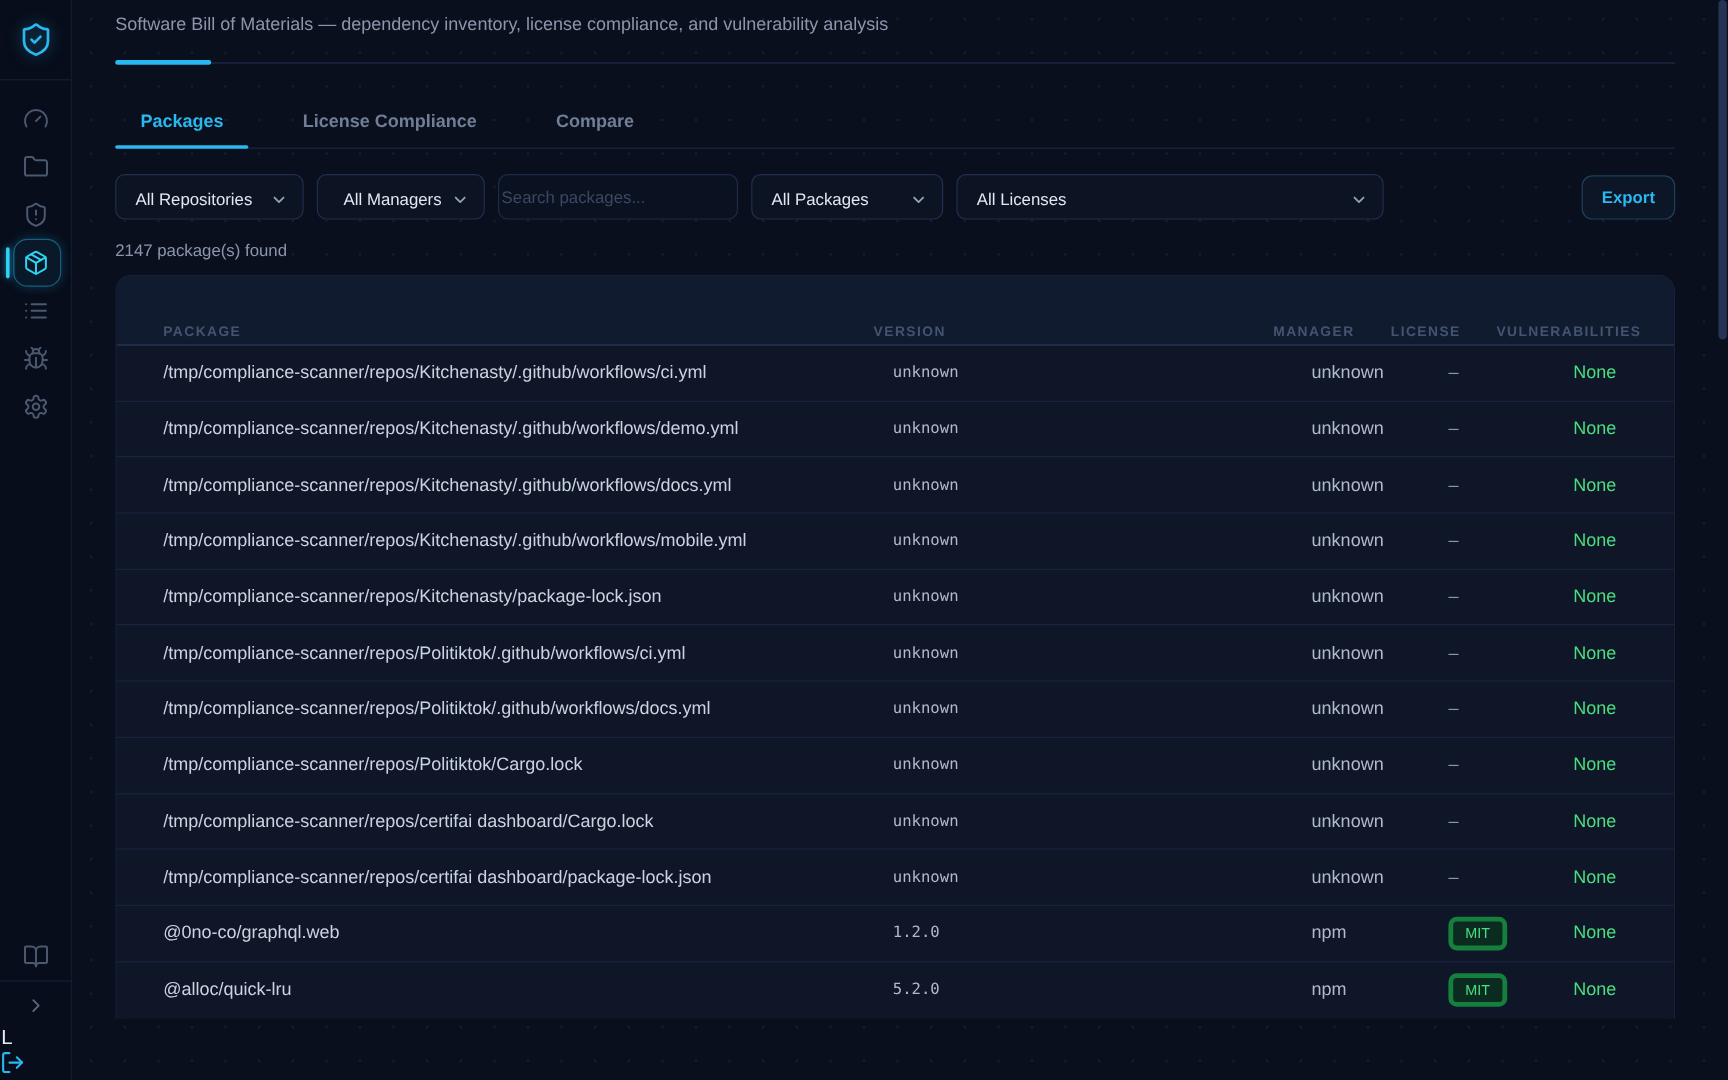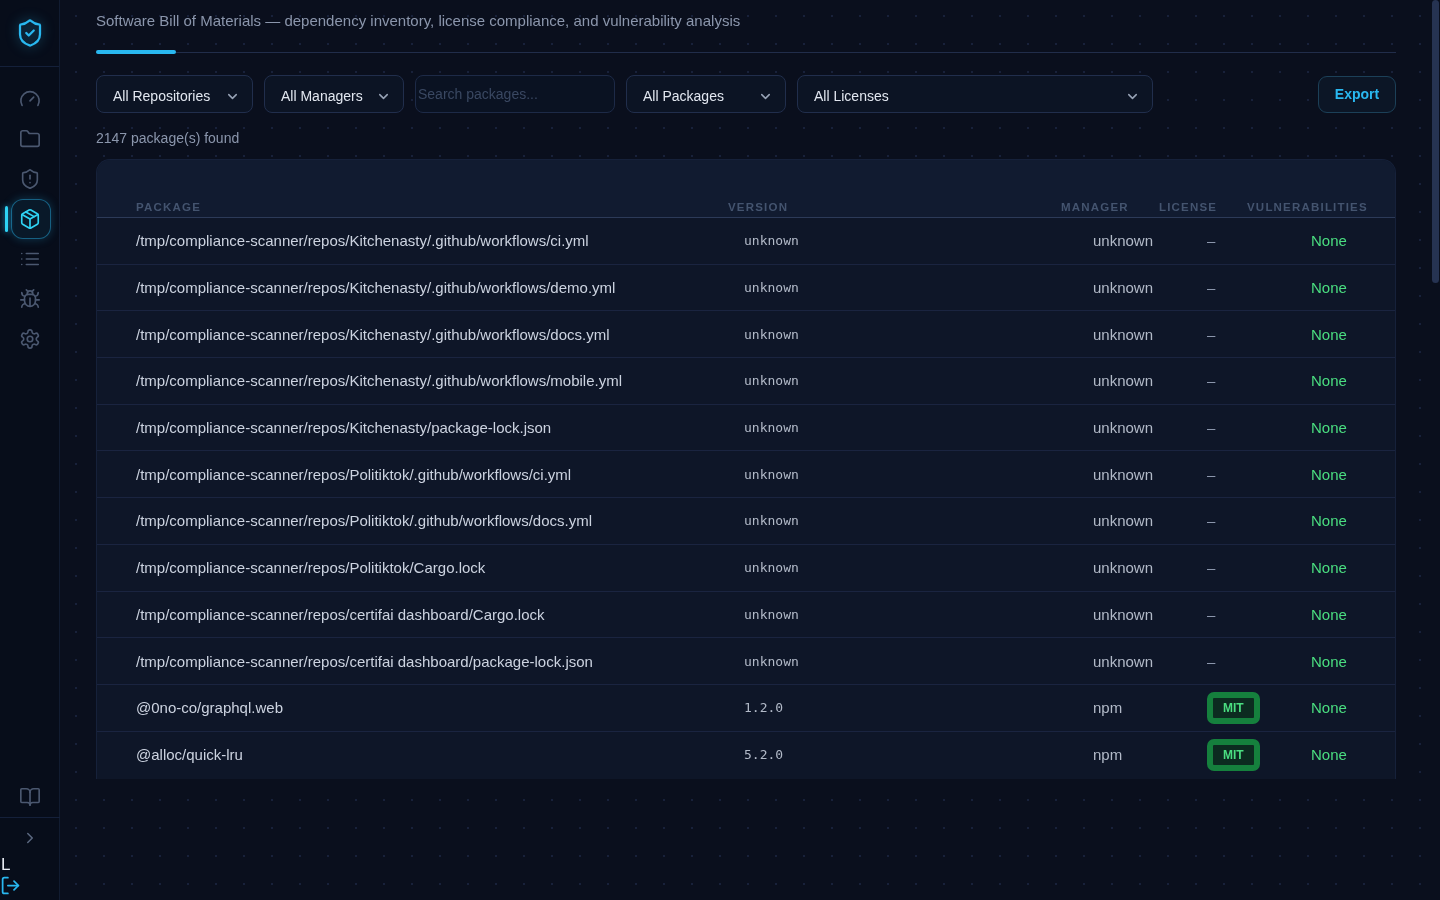--- a/index.html
+++ b/index.html
@@ -57,21 +57,21 @@
     font-weight:600; color:#707e96; margin-right:24px; cursor:default; }
   .tab.active { color:#29b8f0; }
   .tab.active::after { content:""; position:absolute; left:0; right:0; bottom:-1px; height:3px;
     background:#29b8f0; border-radius:2px; }
 
   .filters { display:flex; align-items:center; gap:11px; margin-top:21px; }
   .select { height:38px; background:#0c1424; border:1px solid #212e4c; border-radius:8px;
     display:flex; align-items:center; justify-content:space-between; padding:4px 12px 0 16px;
     font-size:14px; color:#e2e7f0; }
   .select svg { width:15px; height:15px; color:#98a3b6; flex:none; margin-left:8px; }
-  .sel-repos { width:157px; } .sel-managers { width:140px; }
+  .sel-repos { width:157px; } .sel-managers { width:140px;justify-content:flex-end; }
   .sel-packages { width:160px; } .sel-licenses { width:356px; }
   .search { width:200px; height:38px; background:#0a1222; border:1px solid #1d2a47;
     border-radius:8px; padding:0 2px; font-size:14px; color:#dfe5ee;
     font-family:"Liberation Sans", sans-serif; }
   .search::placeholder { color:#3a4862; }
   .export-btn { margin-left:auto; width:78px; height:37px; border-radius:9px;
     background:#0c1626; border:1px solid #1c4058; color:#29b8f0; font-size:14px;
     font-weight:600; font-family:"Liberation Sans", sans-serif; cursor:pointer; }
 
   .result-count { margin-top:17px; font-size:14px; color:#8b96ac; }
@@ -86,21 +86,21 @@
     text-transform:uppercase;margin-top:36px; }
   .t-row { display:grid; grid-template-columns:592px 333px 98px 88px 1fr;
     padding-left:39px; height:46.7px; align-items:center; border-bottom:1px solid #1a2440;gap:16px; }
   .t-row:last-child { border-bottom:none; }
   .cell-package { font-size:15px; color:#ccd3e0; white-space:nowrap; overflow:hidden; }
   .cell-version { font-family:"DejaVu Sans Mono", monospace; font-size:13px; color:#b2bac8; }
   .cell-manager { font-size:15px; color:#b2bac8; }
   .cell-license { font-size:15px; }
   .license-dash { color:#8b96ac; }
   .license-badge { display:inline-block; padding:3px 10px; border-radius:7px;
-    border:6px solid #15803d; background:#0c2b20; color:#4ade80; font-size:12px; font-weight:700; }
+    border:4px solid #15803d; background:#0c2b20; color:#4ade80; font-size:12px; font-weight:400; }
   .cell-vulns { font-size:15px; color:#4ade80; }
 </style>
 </head>
 <body>
 
 <div class="screen">
 
   <div class="sidebar">
     <div class="logo-slot">
       <svg viewBox="0 0 24 24" fill="none" stroke="currentColor" stroke-width="1.8" stroke-linecap="round" stroke-linejoin="round">
@@ -200,20 +200,25 @@
     <div class="scrollbar-thumb"></div>
   </div>
 
   <div class="main">
     <div class="page-subtitle">Software Bill of Materials — dependency inventory, license compliance, and vulnerability analysis</div>
     <div class="title-rule">
       <div class="line"></div>
       <div class="accent"></div>
     </div>
 
+    <div class="tabs">
+      <div class="tab active">Packages</div>
+      <div class="tab">License Compliance</div>
+      <div class="tab">Compare</div>
+    </div>
 
     <div class="filters">
       <div class="select sel-repos">
         <span>All Repositories</span>
         <svg viewBox="0 0 24 24" fill="none" stroke="currentColor" stroke-width="2.4" stroke-linecap="round" stroke-linejoin="round">
             <path d="m6 9 6 6 6-6"></path>
           </svg>
       </div>
       <div class="select sel-managers">
         <span>All Managers</span>

